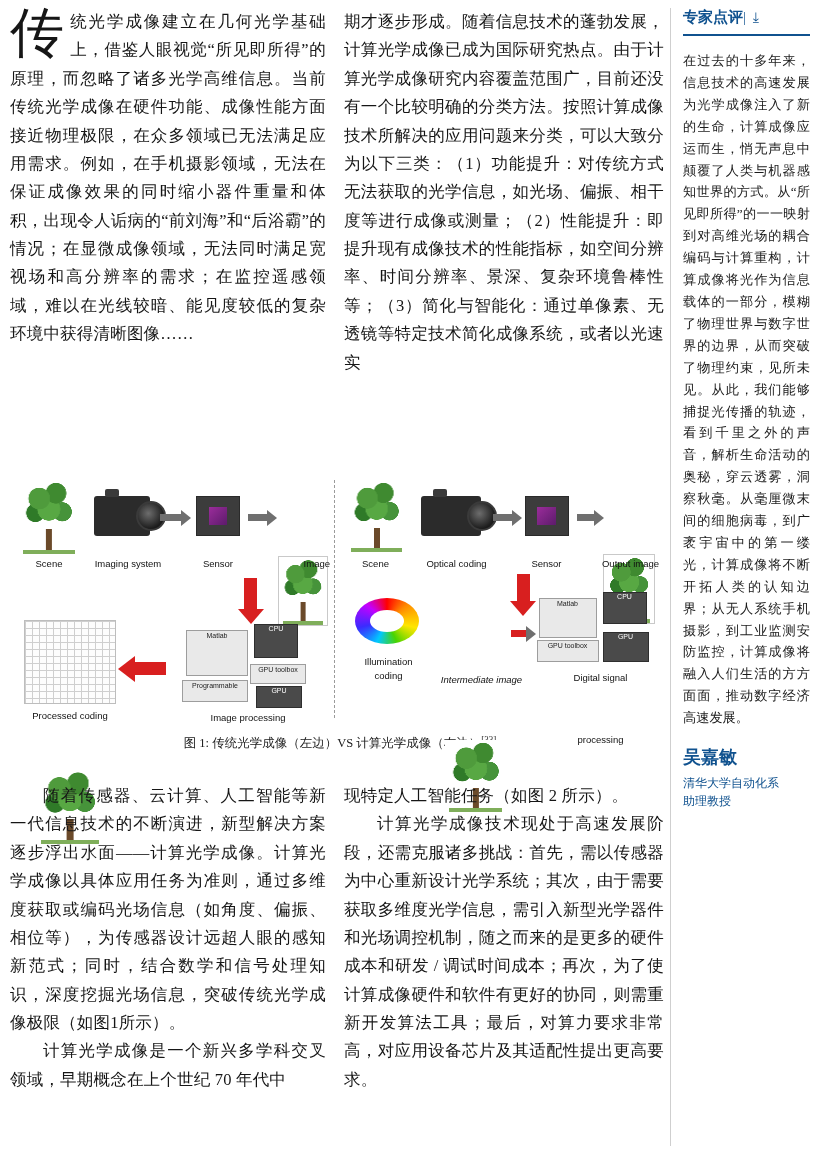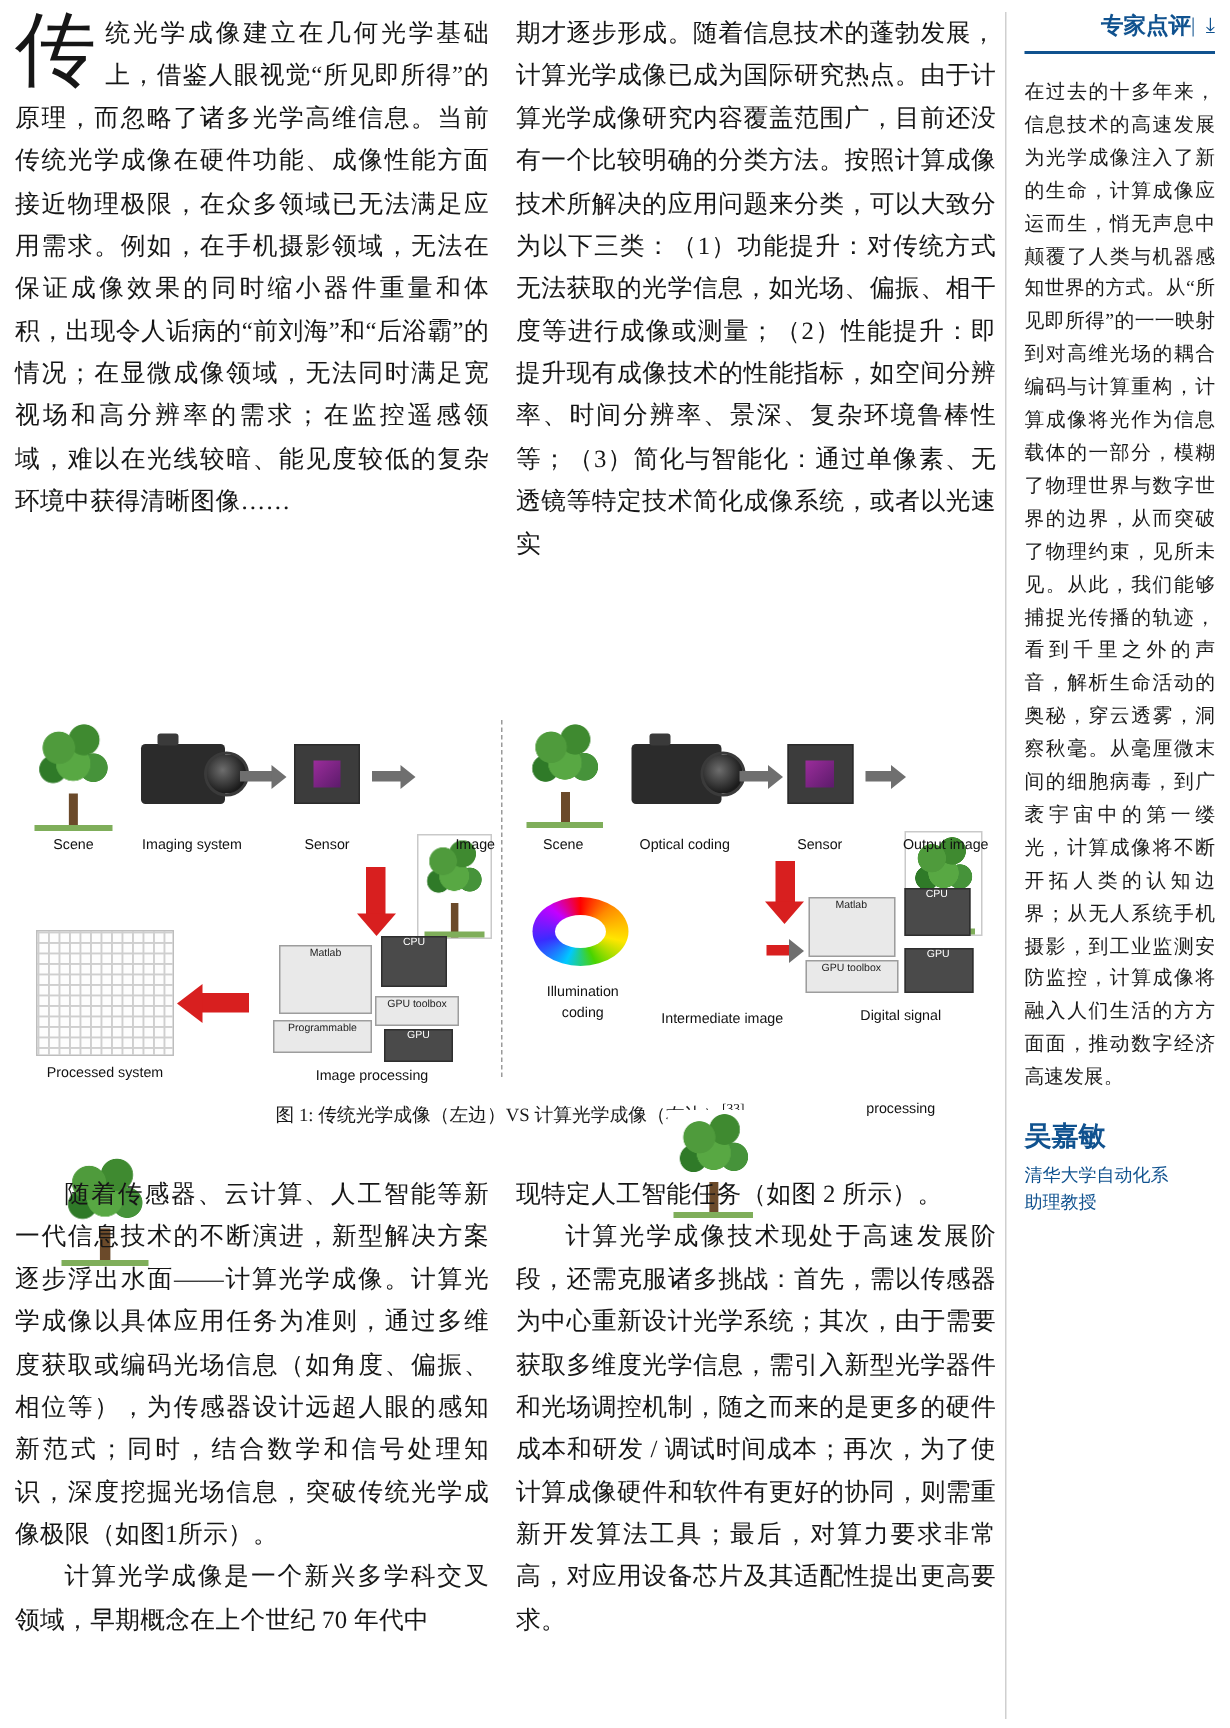--- a/index.html
+++ b/index.html
@@ -247,21 +247,21 @@
   
   .sidebar {
     width: 150px;
     padding-left: 12px;
     border-left: 1px solid #cfcfcf;
     position: relative;
   }
   .sb-head {
     display: flex;
     align-items: center;
-    justify-content: flex-end;
+    justify-content: flex-start;
     color: #10528f;
     font-size: 15px;
     font-weight: bold;
     font-family: "Liberation Serif", serif;
   }
   .sb-head .icons {
     display: flex;
     gap: 7px;
     align-items: center;
     font-size: 14px;
@@ -363,21 +363,21 @@
           <div class="lbl" style="left:178px; top:238px; width:120px;">Image processing</div>
 
           <div class="arrow-red-left" style="left:124px; top:188px; width:32px;"></div>
 
           <div class="grid-bg node" style="left:14px; top:146px; width:92px; height:84px;"></div>
           <div class="tree node" style="left:26px; top:152px; width:68px; height:74px;">
             <div class="crown"></div>
               <div class="trunk"></div>
               <div class="ground"></div>
           </div>
-          <div class="lbl" style="left:8px; top:236px; width:104px;">Processed system</div>
+          <div class="lbl" style="left:8px; top:236px; width:104px;">Processed coding</div>
         </div>
 
         <div class="fig-divider"></div>
 
         <div class="fig-half">
 
           <div class="tree node" style="left:6px; top:6px; width:60px; height:72px;">
             <div class="crown"></div>
               <div class="trunk"></div>
               <div class="ground"></div>
@@ -410,21 +410,21 @@
 
           <div class="ring" style="left:14px; top:124px;"></div>
           <div class="lbl" style="left:0px; top:182px; width:96px;text-align:center;">Illumination</div>
           <div class="lbl" style="left:0px; top:196px; width:96px;">coding</div>
 
           <div class="tree node" style="left:104px; top:124px; width:62px; height:72px;">
             <div class="crown"></div>
               <div class="trunk"></div>
               <div class="ground"></div>
           </div>
-          <div class="lbl" style="left:86px; top:200px; width:110px;">Intermediate image</div>
+          <div class="lbl" style="left:86px; top:200px; width:110px;font-style:italic;">Intermediate image</div>
 
           <div class="arrow-r" style="left:170px; top:156px; width:16px; background:#d81f1f;"></div>
 
           <div class="chipbox" style="left:198px; top:124px; width:58px; height:40px;">
             <span>Matlab</span>
           </div>
           <div class="chip-dark" style="left:262px; top:118px; width:44px; height:32px;">
             <span>CPU</span>
           </div>
           <div class="chipbox" style="left:196px; top:166px; width:62px; height:22px;">

